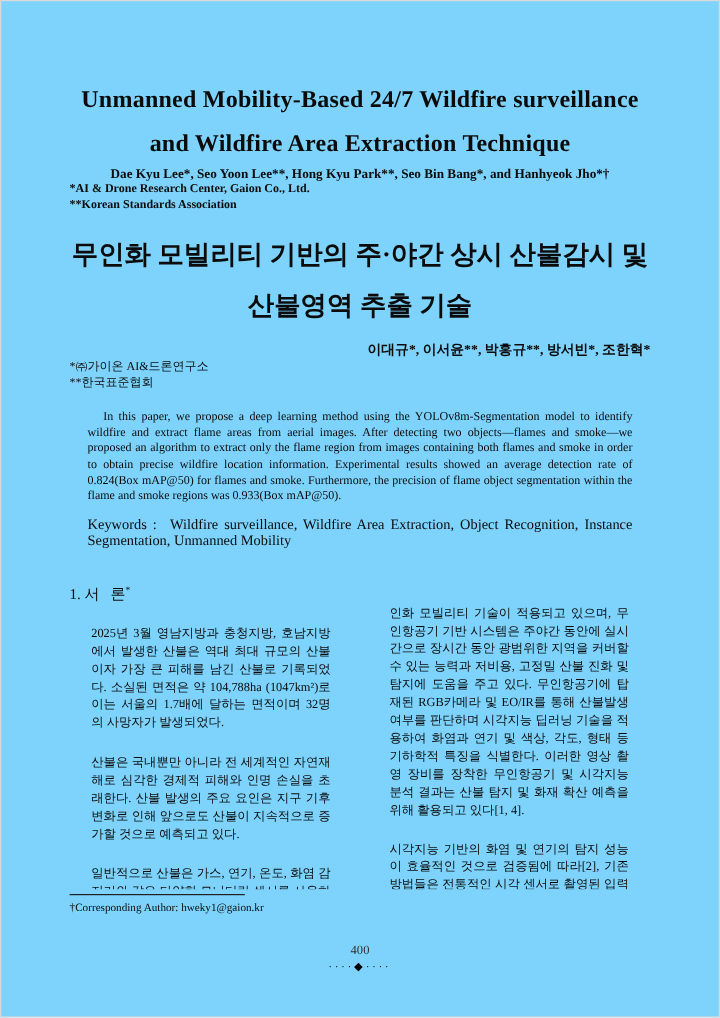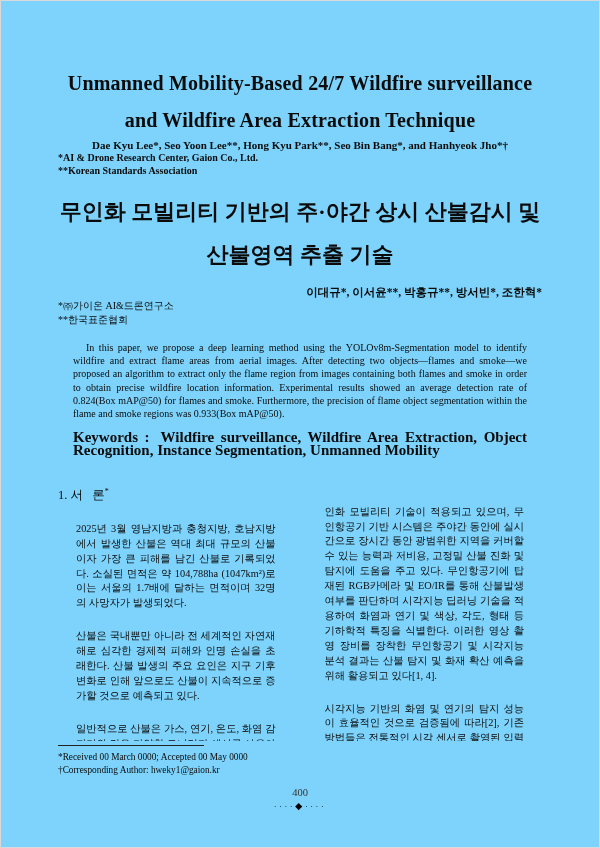--- a/index.html
+++ b/index.html
@@ -21,23 +21,22 @@
   .title-kr { text-align: center; font-weight: bold; font-size: 22px; line-height: 43px; margin-top: 13px; }
   .authors-kr { text-align: right; font-weight: bold; font-size: 11.5px; line-height: 14px; margin-top: 9px; }
   .affil-kr { font-weight: normal; font-size: 10px; line-height: 13.5px; }
   .abstract {
     margin: 15px 15px 0 15px;
     font-size: 10px; line-height: 13.2px;
     text-align: justify; text-indent: 13px;
   }
   .keywords {
     margin: 11px 15px 0 15px;
-    font-size: 15px; line-height: 13.2px;
+    font-size: 12px; line-height: 13.2px;
     text-align: justify;
-    font-weight: bold;
   }
   .keywords .kw-label { margin-right: 11px; }
   .columns { display: flex; gap: 13px; margin-top: 29px; }
   .col { width: 236.5px; height: 254px; overflow: hidden; }
   .sec-heading { font-size: 12.5px; font-weight: normal; margin: 0 0 15px 0; }
   .sec-heading .sp { word-spacing: 6px; }
   .sup { font-size: 8px; vertical-align: super; }
   .body-text p {
     margin: 18px;
     font-size: 10.3px; line-height: 14.9px;
@@ -102,21 +101,20 @@
       <p>화재 확산의 조기 탐지 및 예측은 피해 지역을 줄이고 산불진화 임무를 개선하는 데 도움이 될 수 있다. 최근에는 산불 진압 및 탐지 분야에서도 무</p>
     </div>
     <div class="col body-text">
       <p>인화 모빌리티 기술이 적용되고 있으며, 무인항공기 기반 시스템은 주야간 동안에 실시간으로 장시간 동안 광범위한 지역을 커버할 수 있는 능력과 저비용, 고정밀 산불 진화 및 탐지에 도움을 주고 있다. 무인항공기에 탑재된 RGB카메라 및 EO/IR를 통해 산불발생 여부를 판단하며 시각지능 딥러닝 기술을 적용하여 화염과 연기 및 색상, 각도, 형태 등 기하학적 특징을 식별한다. 이러한 영상 촬영 장비를 장착한 무인항공기 및 시각지능 분석 결과는 산불 탐지 및 화재 확산 예측을 위해 활용되고 있다[1, 4].</p>
       <p>시각지능 기반의 화염 및 연기의 탐지 성능이 효율적인 것으로 검증됨에 따라[2], 기존 방법들은 전통적인 시각 센서로 촬영된 입력 이미지를 활용해 화염과 연기를 식별하고 그 위치를 파악하는 시스템을 개발[3, 5]하고 있으나 이러한 방법들이 작은 산불 크기, 복잡성 배경 영상, 이미지 열화 등 다양한 문제점이 존재하는 상황에서 항공 이미지를 활용한 산불 탐지의 정확성 및 상용화 가능성은 아직은 불분명하다.</p>
     </div>
   </div>
 
   <div class="footnotes">
     <div class="fn-rule"></div>
-    <p class="fn-item">*Received 00 March 0000; Accepted 00 May 0000</p>
     <p class="fn-item">†Corresponding Author: hweky1@gaion.kr</p>
   </div>
 
   <div class="page-number">400</div>
 
   <div class="ornament">
     <span>····</span><span class="diamond">◆</span><span>····</span>
   </div>
 
 </div>

